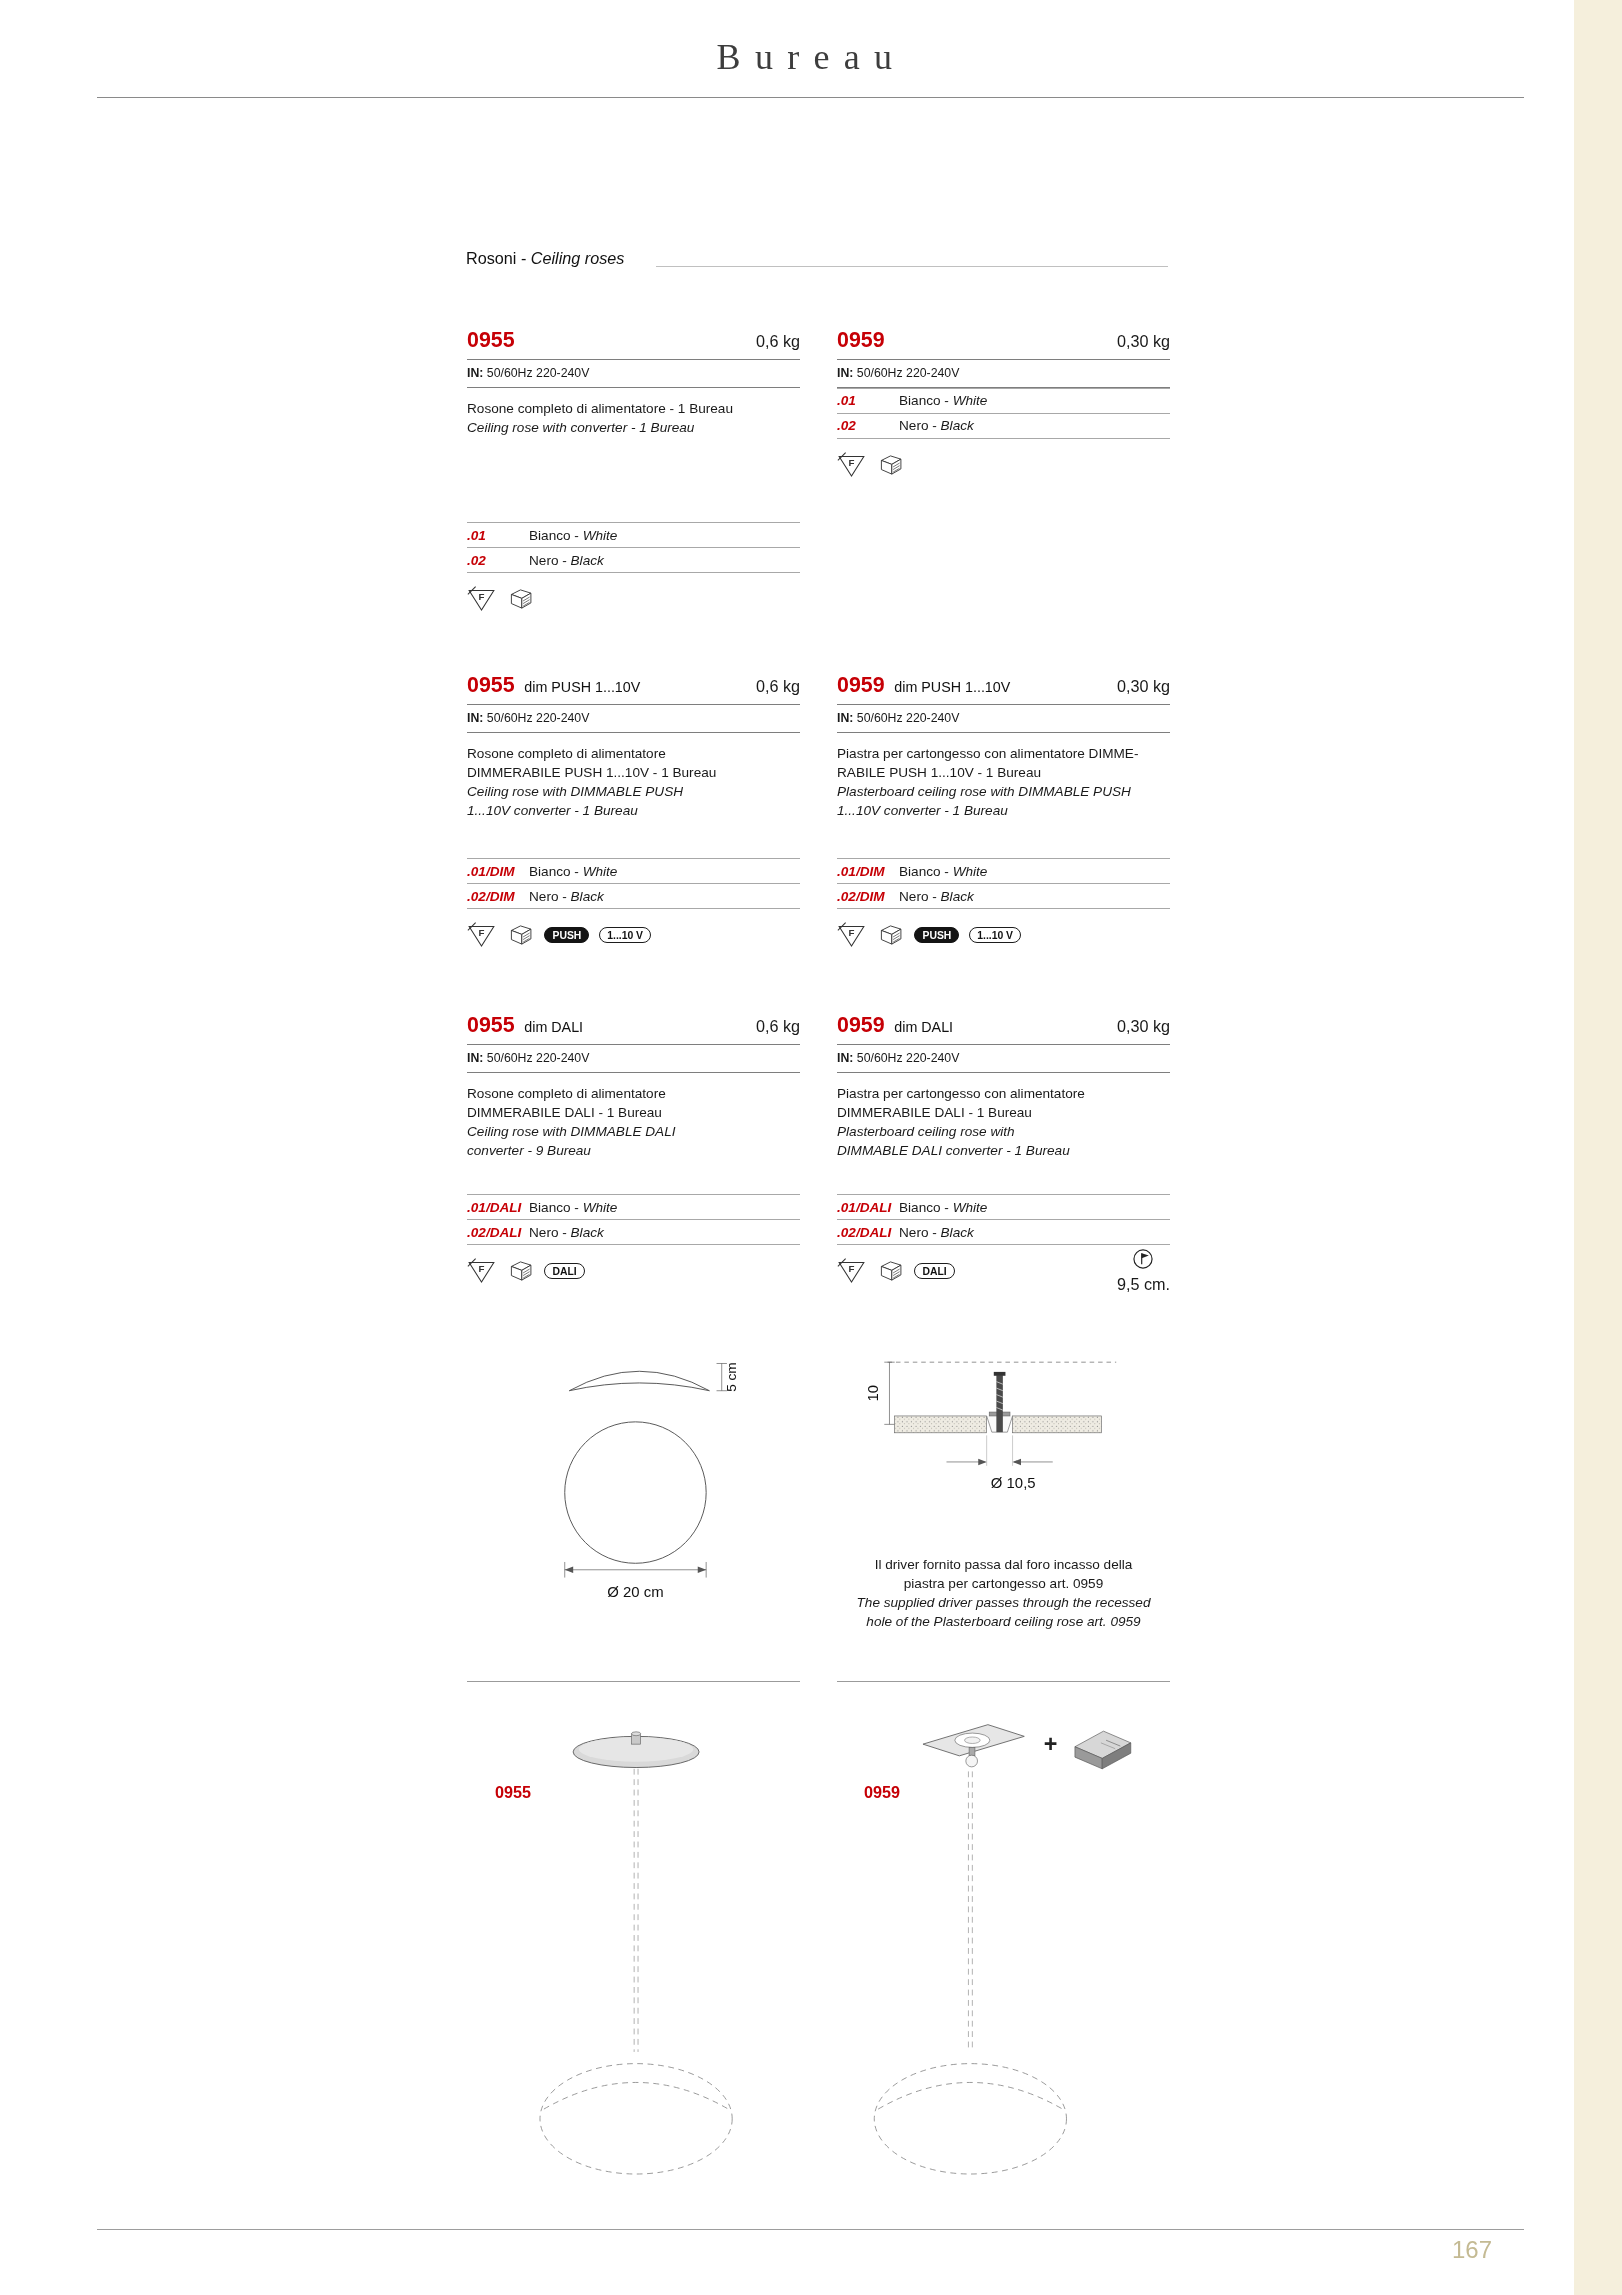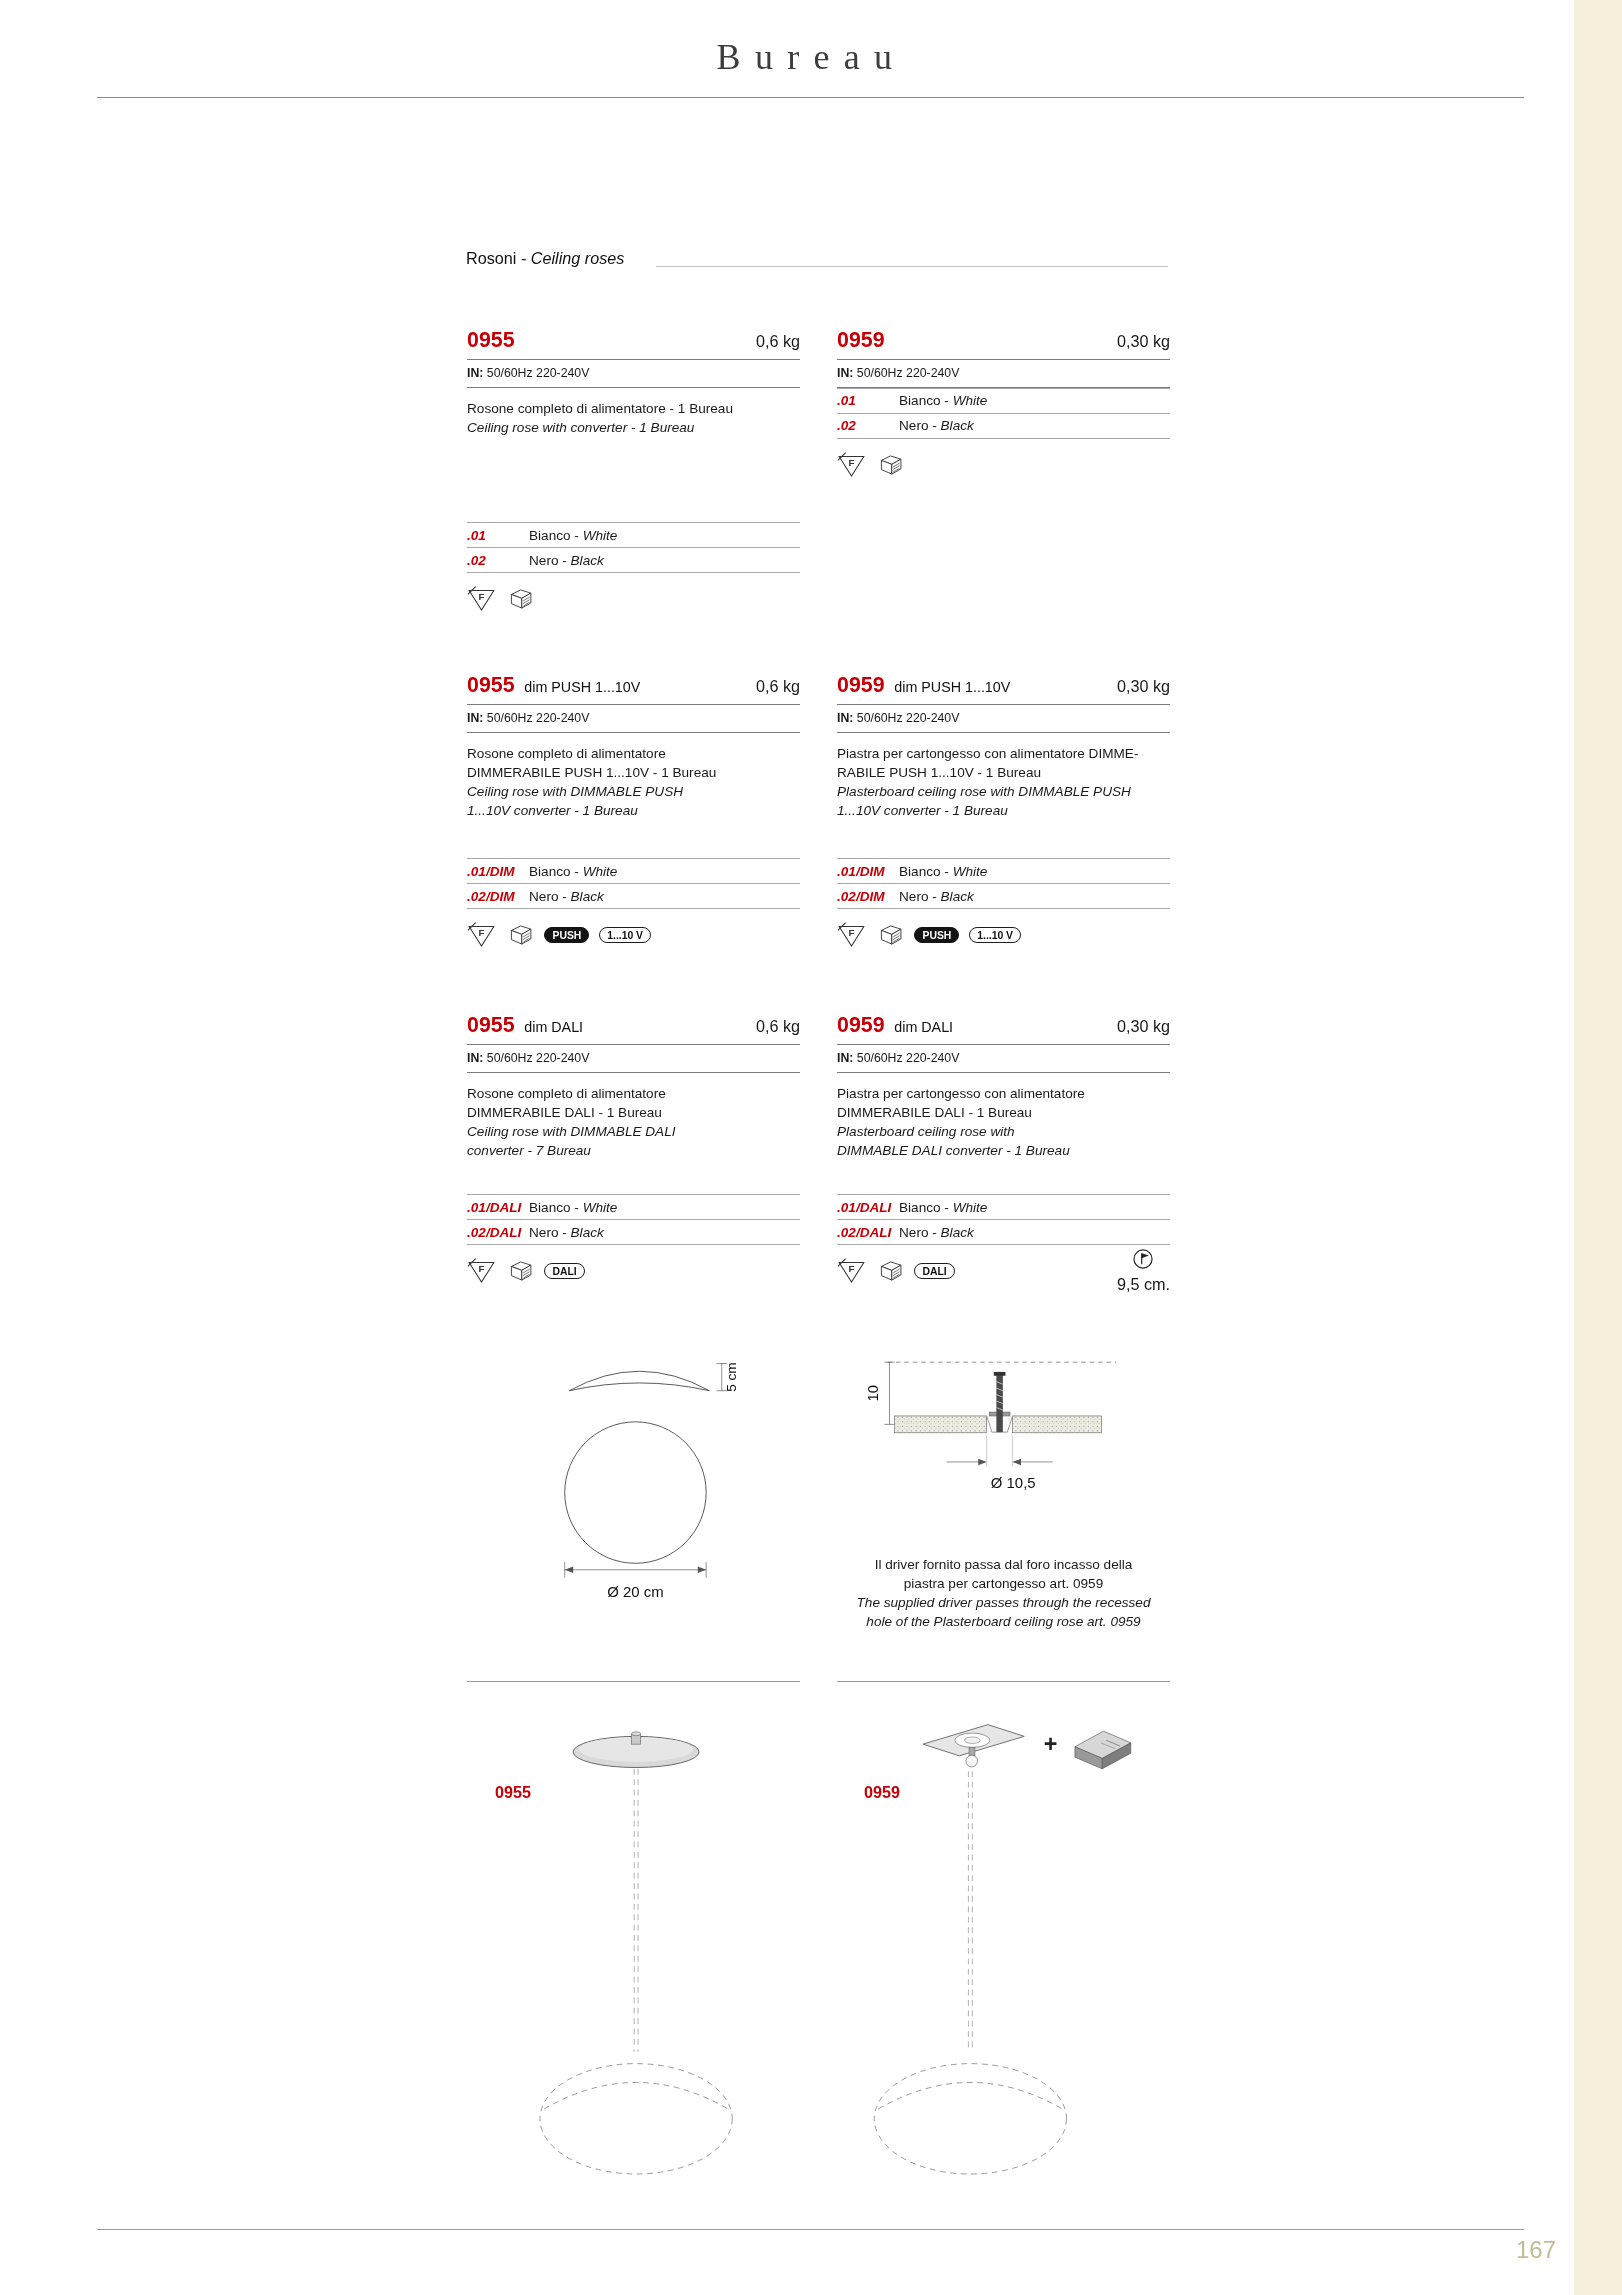--- a/index.html
+++ b/index.html
@@ -59,21 +59,21 @@
   .divider.dleft { left:467px; }
   .divider.dright { left:837px; }
 
   .pendant-left { left:467px; top:1687px; }
   .pendant-right { left:837px; top:1687px; }
   .pendant-label { position:absolute; color:#c60006; font-weight:bold; font-size:16.2px; }
   .label-0955 { left:495px; top:1783px; }
   .label-0959 { left:864px; top:1783px; }
 
   .bottom-rule { position:absolute; top:2229px; left:97px; width:1427px; height:0.6px; background:#9d9d9d; }
-  .page-number { position:absolute; top:2236px; left:1452px; width:104px; text-align:right; font-size:24px; color:#c4ba93; }
+  .page-number { position:absolute; top:2236px; left:1452px; width:104px; font-size:24px; color:#c4ba93; }
 </style>
 </head>
 <body>
 
 <div class="page">
 
   <div class="page-title">Bureau</div>
   <div class="top-rule"></div>
 
   <div class="section-label">
@@ -184,21 +184,21 @@
         <span class="weight">0,6 kg</span>
       </div>
       <div class="in-row">
         <span class="in-label">IN:</span>
         <span class="in-value">50/60Hz 220-240V</span>
       </div>
       <div class="desc">
         <div class="desc-it">Rosone completo di alimentatore
 DIMMERABILE DALI - 1 Bureau</div>
         <div class="desc-en">Ceiling rose with DIMMABLE DALI
-converter - 7 Bureau</div>
+converter - 9 Bureau</div>
       </div>
       <div class="finishes">
         <div class="finish-row">
           <span class="fin-code">.01/DALI</span>
           <span class="fin-name"><span>Bianco - </span><i>White</i></span>
         </div>
         <div class="finish-row">
           <span class="fin-code">.02/DALI</span>
           <span class="fin-name"><span>Nero - </span><i>Black</i></span>
         </div>

